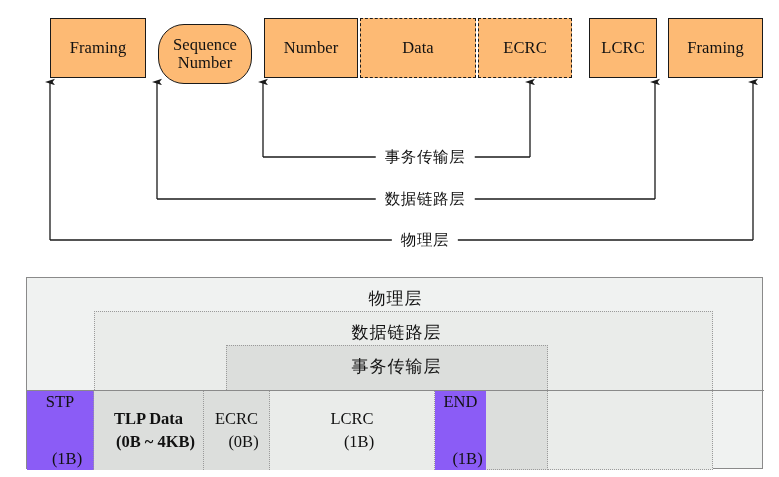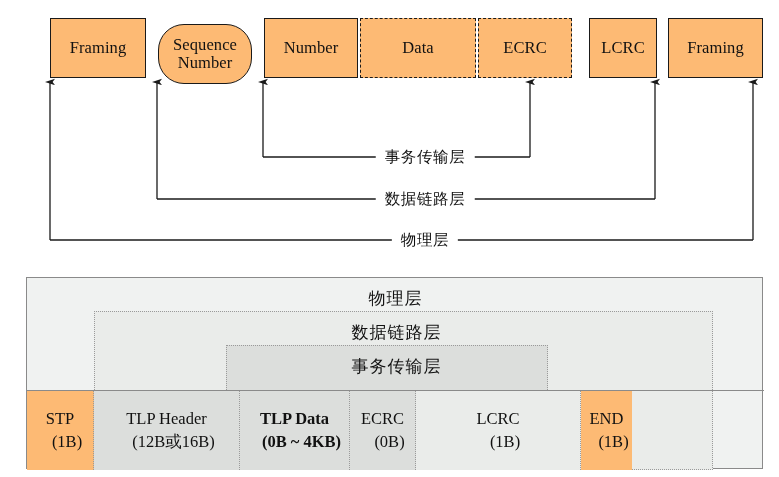--- a/index.html
+++ b/index.html
@@ -127,21 +127,21 @@
     justify-content: center;
     font-size: 16.5px;
     line-height: 1.35;
     color: #111;
     text-align: center;
     padding: 0 2px;
     white-space: nowrap;
   }
   .cell:last-child { border-right: none; }
   .cell .sz { display: block; margin-left: 14px; }
-  .cell.tone0 { background: #fdba74; }
+  .cell.tone0 { background: #8b5cf6; justify-content: space-between; }
   .cell.tone1 { background: #eaecea; }
   .cell.tone2 { background: #dcdedc; }
 </style>
 </head>
 <body>
 
 <div id="top-diagram">
   <div id="field-boxes">
       <div class="field-box" style="left: 50px; top: 18px; width: 96px; height: 60px;">
         <span class="lbl">Framing</span>
@@ -200,24 +200,20 @@
 
   <div class="layer-rect" id="layer-txn">
     <div class="layer-name" id="name-txn-inner" style="position:absolute;left:-199px;top:9px;width:737px;">事务传输层</div>
   </div>
 
   <div id="cells-row">
       <div class="cell tone0" style="width: 67px; flex: 0 0 67px;">
         <span>STP</span>
         <span class="sz">(1B)</span>
       </div>
-      <div class="cell tone2" style="width: 146px; flex: 0 0 146px;">
-        <span>TLP Header</span>
-        <span class="sz">(12B或16B)</span>
-      </div>
       <div class="cell tone2" style="width: 110px; flex: 0 0 110px; font-weight: bold;">
         <span>TLP Data</span>
         <span class="sz">(0B ~ 4KB)</span>
       </div>
       <div class="cell tone2" style="width: 66px; flex: 0 0 66px;">
         <span>ECRC</span>
         <span class="sz">(0B)</span>
       </div>
       <div class="cell tone1" style="width: 165px; flex: 0 0 165px;">
         <span>LCRC</span>

